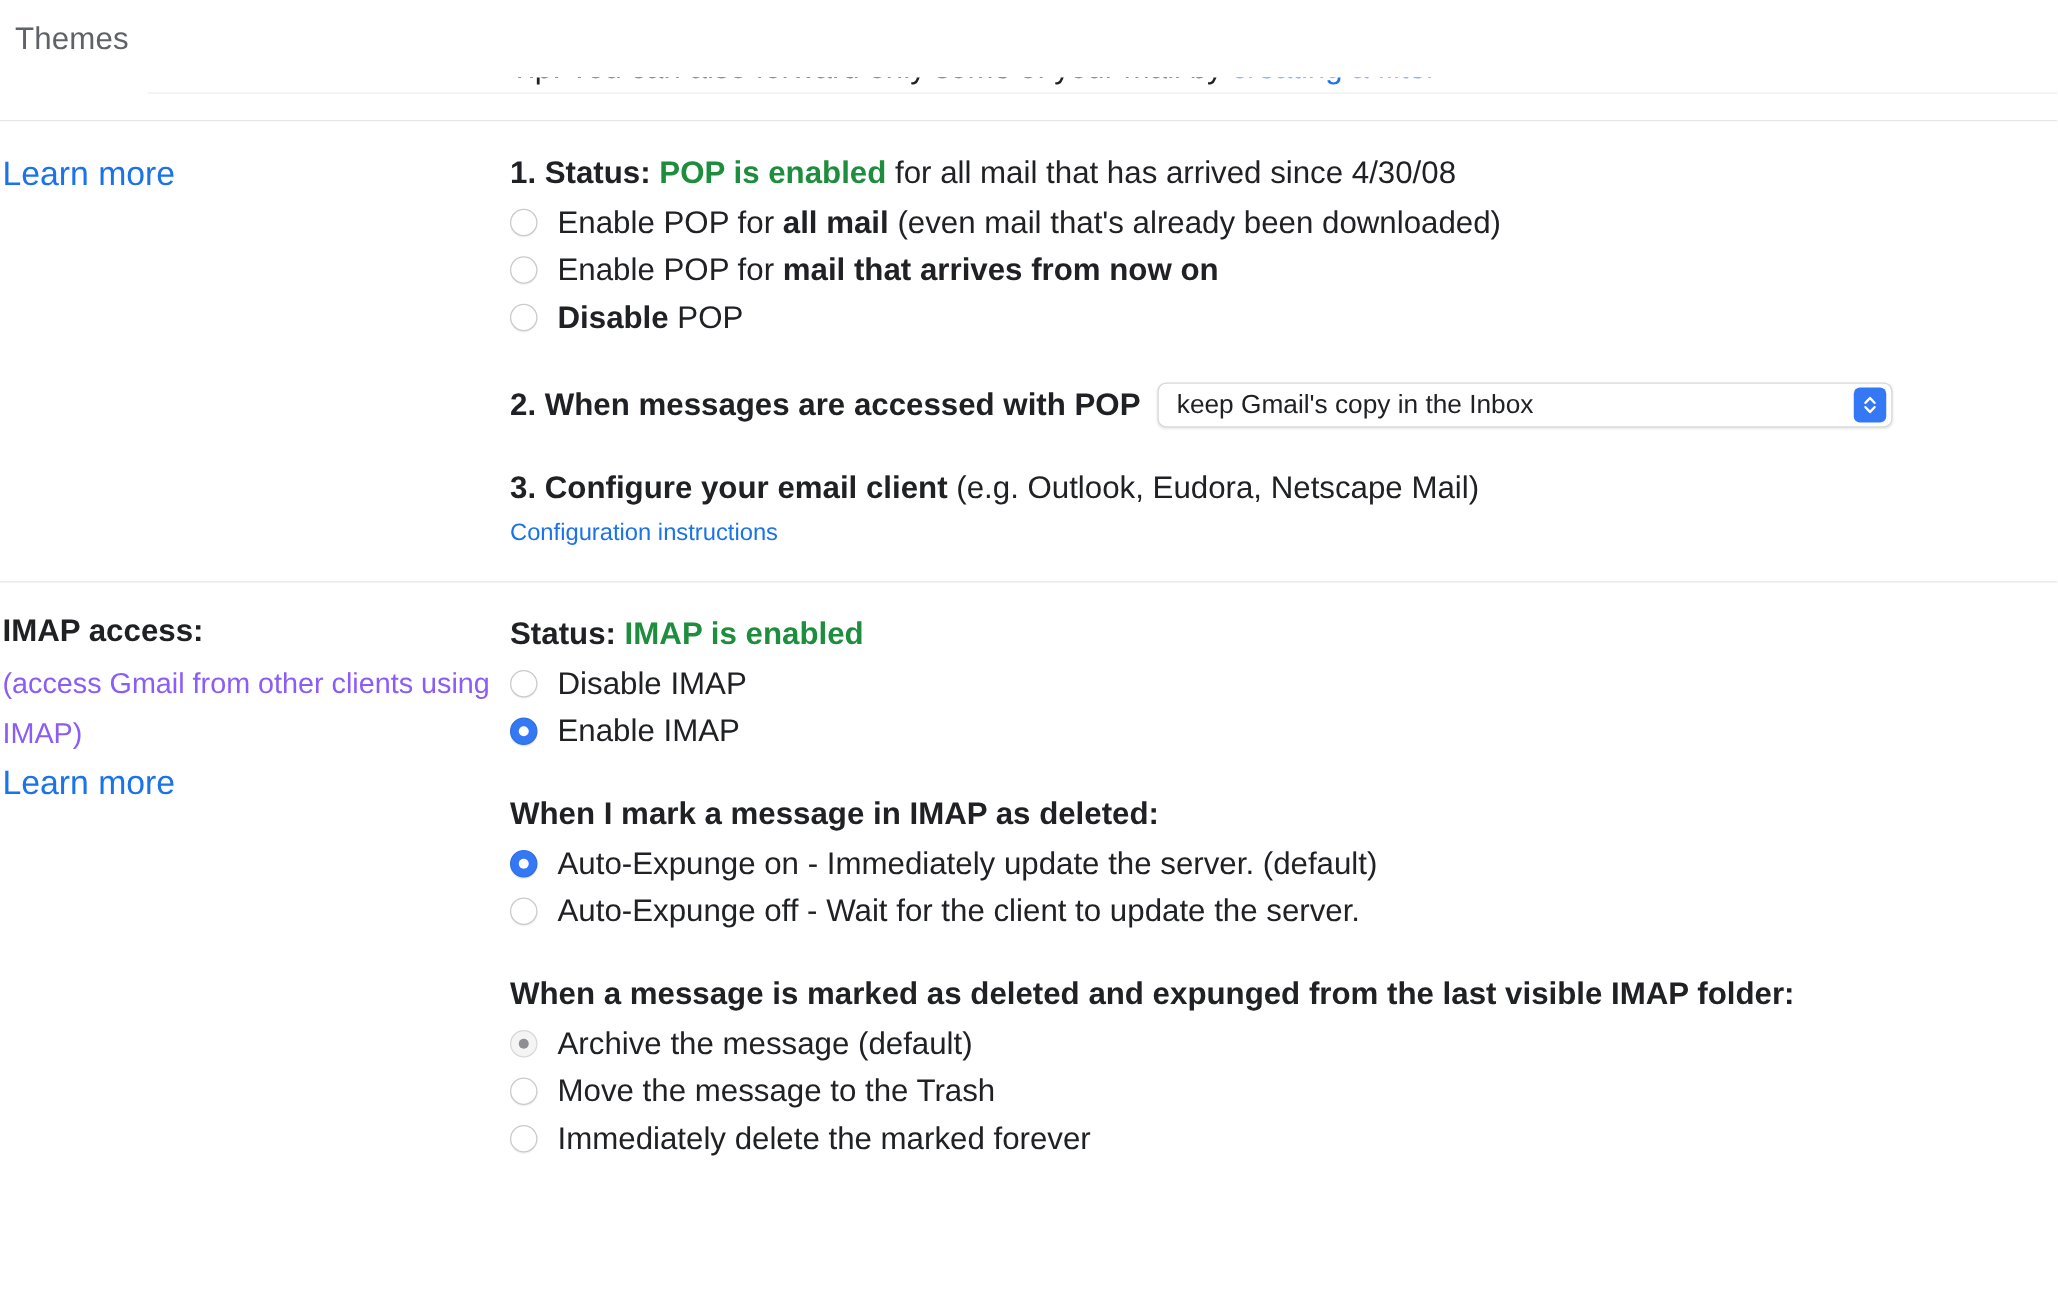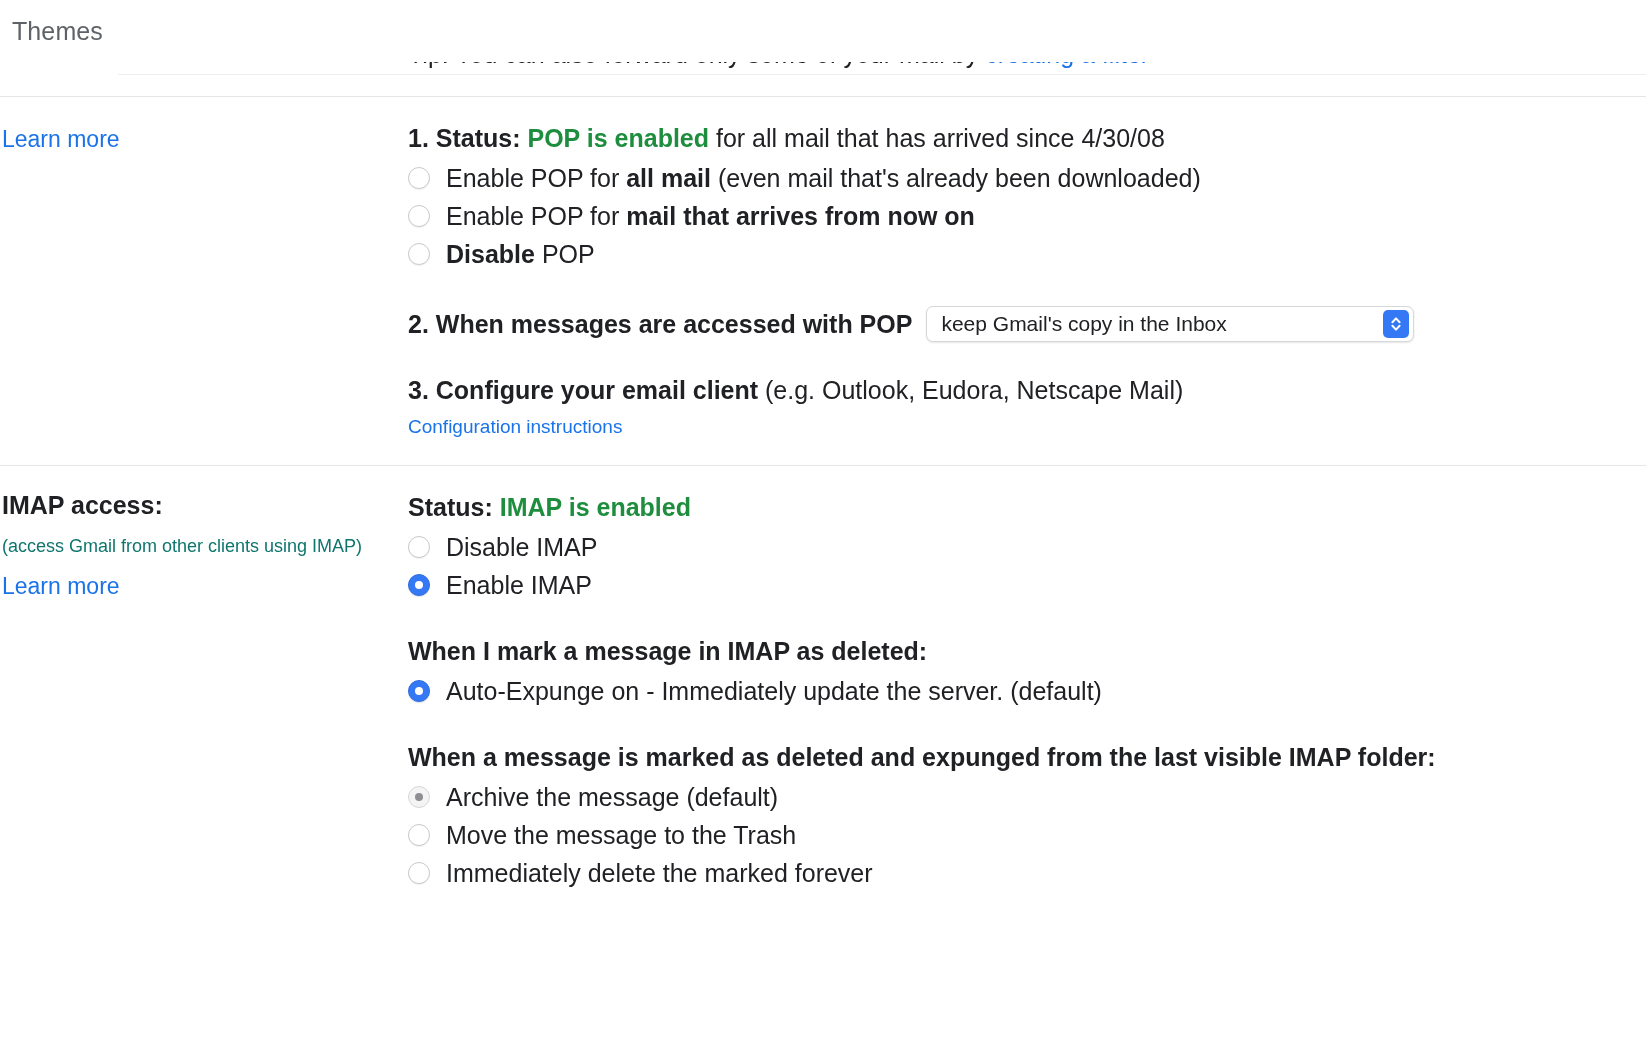--- a/index.html
+++ b/index.html
@@ -82,27 +82,27 @@
   }
 
   .sec-title {
     font-size: 25px;
     font-weight: 700;
     color: #202124;
     line-height: 34px;
     margin-bottom: 4px;
   }
   .sec-sub {
-    font-size: 18px;
-    color: #0f766e;
+    font-size: 23px;
+    color: #8b5cf6;
     line-height: 40px;
     font-weight: 400;
   }
   .link {
-    font-size: 23px;
+    font-size: 27px;
     color: #1a73e8;
     line-height: 40px;
     text-decoration: none;
     cursor: pointer;
     display: inline-block;
   }
 
   .line {
     font-size: 25px;
     line-height: 38px;
@@ -175,21 +175,21 @@
 
   
   .select-line {
     display: flex;
     align-items: center;
     margin-top: 4px;
     text-align: center;
   }
   .select-box {
     margin-left: 14px;
-    width: 488px;
+    width: 588px;
     height: 36px;
     background: #ffffff;
     border: 1px solid #d6d7d9;
     border-radius: 7px;
     box-shadow: 0 1px 2px rgba(0,0,0,0.10);
     display: flex;
     align-items: center;
     justify-content: space-between;
     padding: 0 4px 0 14px;
     cursor: pointer;
@@ -317,20 +317,24 @@
     </div>
 
     <div class="spacer-lg"></div>
 
     <div class="line b">When I mark a message in IMAP as deleted:</div>
     <div class="indent-group">
       <div class="opt-row">
         <span class="radio checked"></span>
         <span class="opt-label">Auto-Expunge on - Immediately update the server. (default)</span>
       </div>
+      <div class="opt-row">
+        <span class="radio"></span>
+        <span class="opt-label">Auto-Expunge off - Wait for the client to update the server.</span>
+      </div>
     </div>
 
     <div class="spacer-lg"></div>
 
     <div class="line b">When a message is marked as deleted and expunged from the last visible IMAP folder:</div>
     <div class="indent-group">
       <div class="opt-row">
         <span class="radio checked-disabled"></span>
         <span class="opt-label">Archive the message (default)</span>
       </div>

